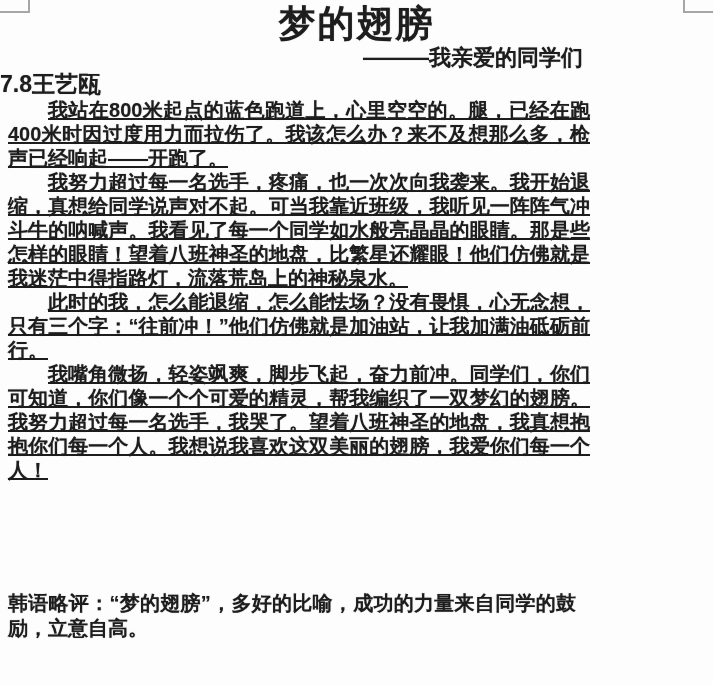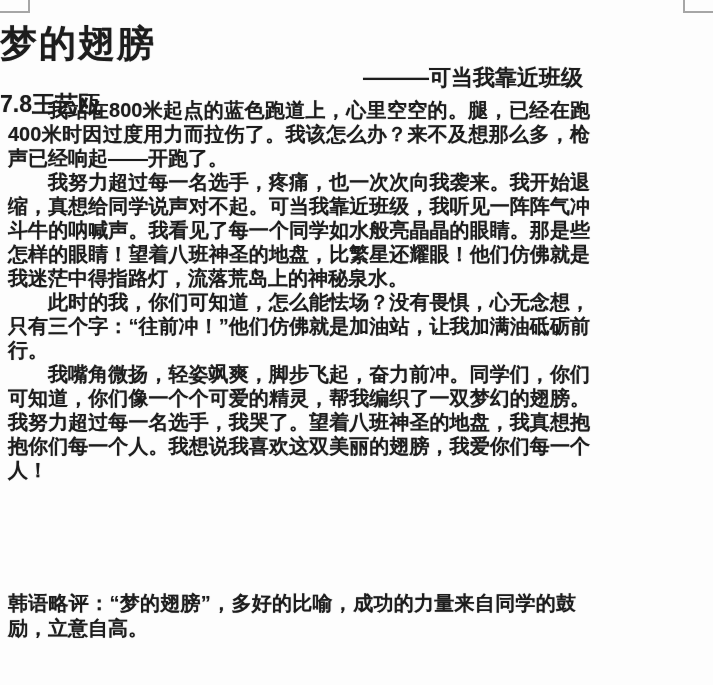--- a/index.html
+++ b/index.html
@@ -17,37 +17,38 @@
     color:var(--ink);
     overflow:hidden;
     text-shadow:0 0 1px rgba(20,20,20,.45);
   }
   
   .corner{position:absolute;top:0;width:28px;height:11px;text-shadow:none;}
   .corner.left{left:0;border-right:2px solid var(--frame);border-bottom:2px solid var(--frame);}
   .corner.right{right:0;border-left:2px solid var(--frame);border-bottom:2px solid var(--frame);}
 
   .title{
-    margin:0;padding-top:24px;
+    margin:0;padding-top:4px;
     font-size:37px;line-height:40px;
-    text-align:left;letter-spacing:2px;
+    text-align:center;letter-spacing:2px;
   }
   .subtitle{
     font-size:22px;line-height:27px;
     text-align:right;padding-right:130px;
   }
   .author{
     font-size:23px;line-height:27px;
     text-align:left;
   }
   .body{
     position:absolute;left:0;top:98px;
     width:603px;height:436px;
     padding:0;box-sizing:border-box;
     overflow:hidden;
+    text-decoration:underline;
   }
   .para{
     margin:0;padding:0 13px 0 8px;
     font-size:20px;line-height:24px;
     text-indent:2em;
     text-align:justify;
     text-justify:inter-ideograph;
     word-break:break-all;
     overflow-wrap:anywhere;
   }
@@ -61,24 +62,24 @@
   }
 </style>
 </head>
 <body>
 
 <div class="page">
   <div class="corner left"></div>
   <div class="corner right"></div>
 
   <h1 class="title">梦的翅膀</h1>
-  <div class="subtitle">———可当我靠近班级</div>
+  <div class="subtitle">———我亲爱的同学们</div>
   <div class="author">7.8王艺瓯</div>
 
   <div class="body">
       <p class="para">我站在800米起点的蓝色跑道上，心里空空的。腿，已经在跑400米时因过度用力而拉伤了。我该怎么办？来不及想那么多，枪声已经响起——开跑了。</p>
       <p class="para">我努力超过每一名选手，疼痛，也一次次向我袭来。我开始退缩，真想给同学说声对不起。可当我靠近班级，我听见一阵阵气冲斗牛的呐喊声。我看见了每一个同学如水般亮晶晶的眼睛。那是些怎样的眼睛！望着八班神圣的地盘，比繁星还耀眼！他们仿佛就是我迷茫中得指路灯，流落荒岛上的神秘泉水。</p>
-      <p class="para">此时的我，你们可知道，怎么能怯场？没有畏惧，心无念想，只有三个字：“往前冲！”他们仿佛就是加油站，让我加满油砥砺前行。</p>
+      <p class="para">此时的我，怎么能退缩，怎么能怯场？没有畏惧，心无念想，只有三个字：“往前冲！”他们仿佛就是加油站，让我加满油砥砺前行。</p>
       <p class="para">我嘴角微扬，轻姿飒爽，脚步飞起，奋力前冲。同学们，你们可知道，你们像一个个可爱的精灵，帮我编织了一双梦幻的翅膀。我努力超过每一名选手，我哭了。望着八班神圣的地盘，我真想抱抱你们每一个人。我想说我喜欢这双美丽的翅膀，我爱你们每一个人！</p>
     </div>
 
   <div class="comment">韩语略评：“梦的翅膀”，多好的比喻，成功的力量来自同学的鼓励，立意自高。</div>
 </div>
 
 </body></html>

